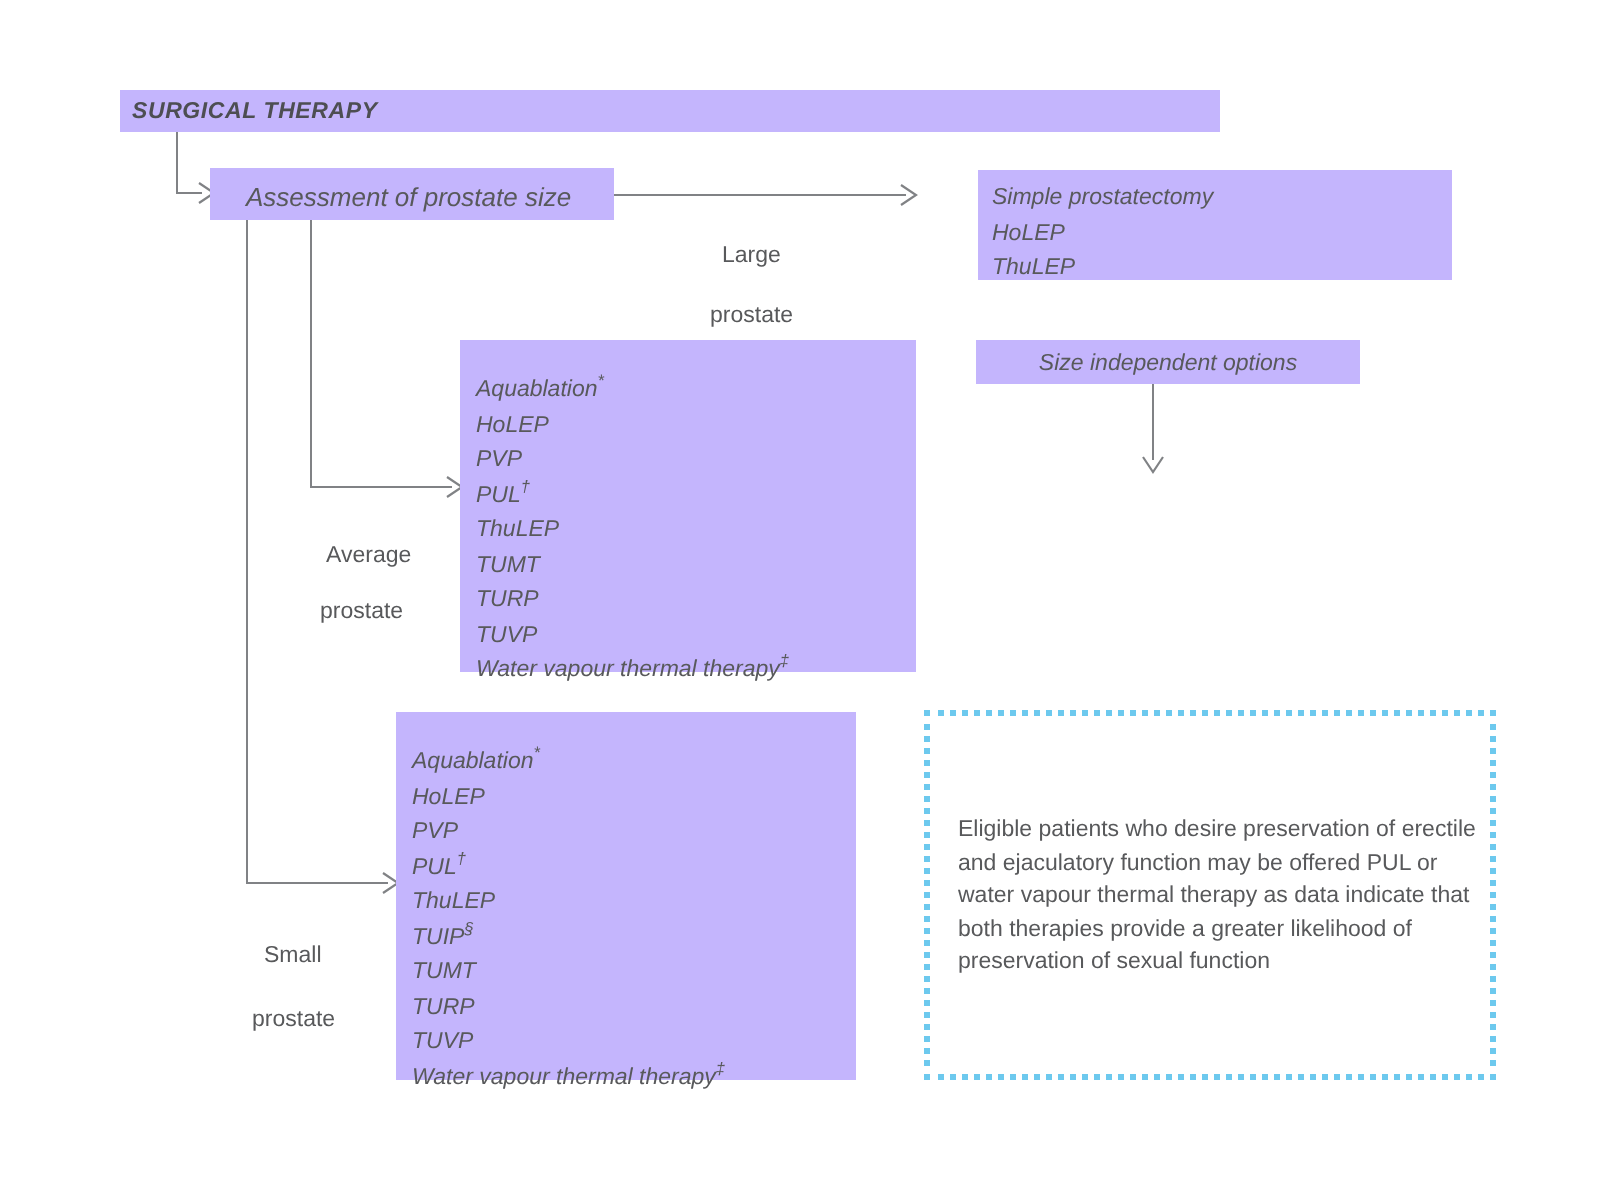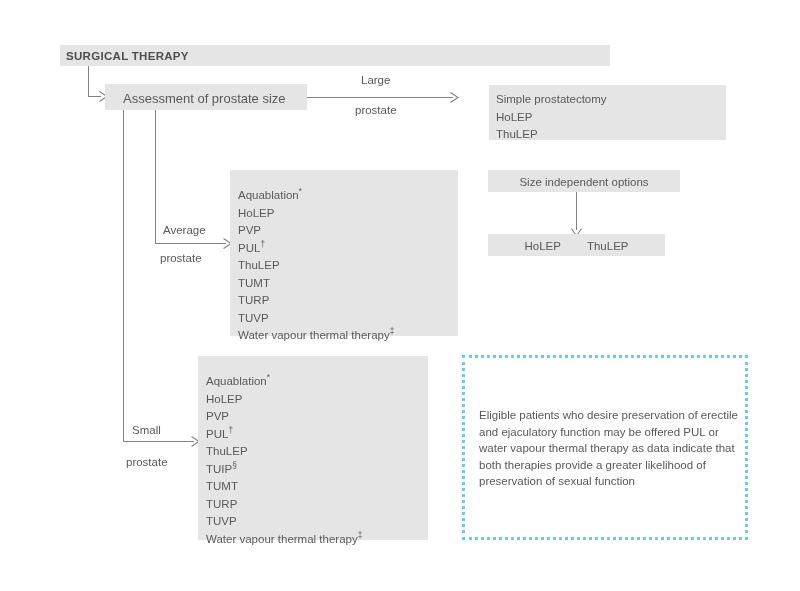--- a/index.html
+++ b/index.html
@@ -14,25 +14,26 @@
     position: relative;
     width: 800px;
     height: 591px;
     background: #ffffff;
     overflow: hidden;
   }
 
   
   .blue-box {
     position: absolute;
-    background: #e5e5e5;
+    background: #c4b5fd;
     color: #58595b;
     font-size: 11.5px;
     line-height: 17.5px;
     box-sizing: border-box;
+    font-style: italic;
   }
 
   .header-bar {
     left: 60px;
     top: 45px;
     width: 550px;
     height: 21px;
     padding: 3px 0 0 6px;
     font-weight: bold;
     font-size: 11.5px;
@@ -135,20 +136,21 @@
     height: 0;
   }
   
   .arrow svg { display: block; overflow: visible; }
 
   .edge-label {
     position: absolute;
     font-size: 11.5px;
     color: #58595b;
     white-space: nowrap;
+    margin-top: 48px;
   }
 </style>
 </head>
 <body>
 
 <div id="canvas">
 
   <div class="blue-box header-bar">SURGICAL THERAPY</div>
 
   <div class="ln ln-v" style="left:88px; top:66px; height:31px;"></div>
@@ -224,21 +226,18 @@
 
   <div class="blue-box size-indep-box">Size independent options</div>
 
   <div class="ln ln-v" style="left:576px; top:192px; height:38px;"></div>
   <div class="arrow" style="left:571px; top:228px;">
     <svg width="11" height="10" viewBox="0 0 11 10">
         <path d="M0.5 0.5 L5.5 8 L10.5 0.5" fill="none" stroke="#808285" stroke-width="1.1"></path>
       </svg>
   </div>
 
-  <div class="blue-box size-indep-opts-box">
-    <span class="opt">HoLEP</span><span class="opt">ThuLEP</span>
-  </div>
 
   <div class="note-box">
     <div class="note-text">Eligible patients who desire preservation of erectile and ejaculatory function may be offered PUL or water vapour thermal therapy as data indicate that both therapies provide a greater likelihood of preservation of sexual function</div>
   </div>
 
 </div>
 
 </body></html>

